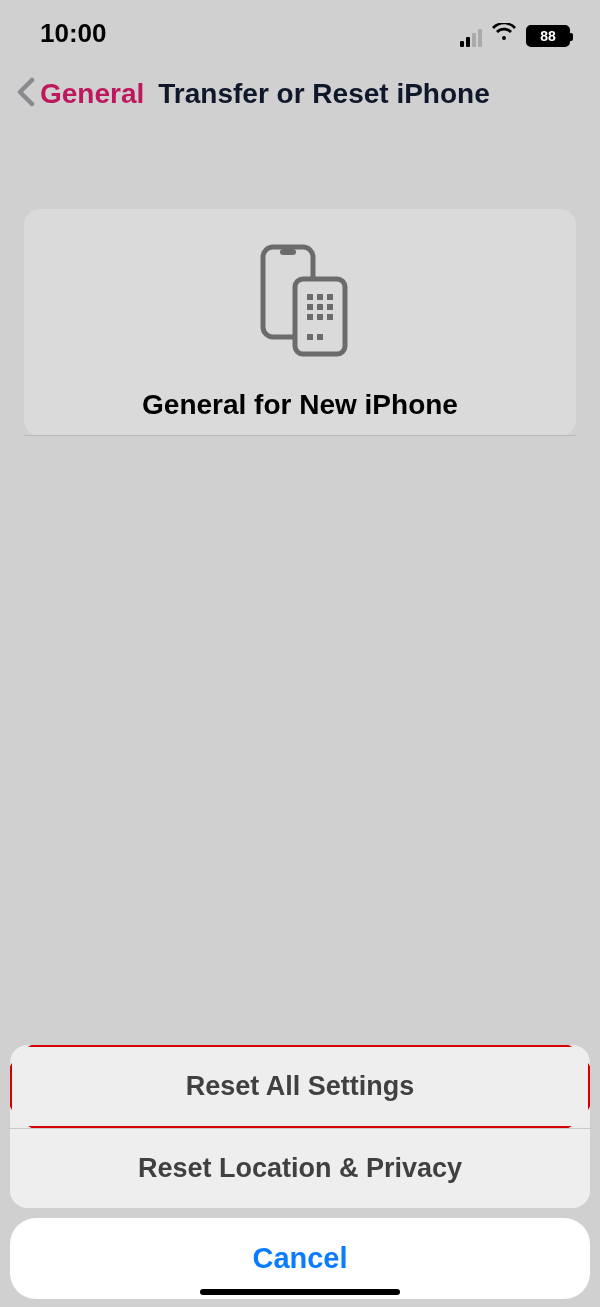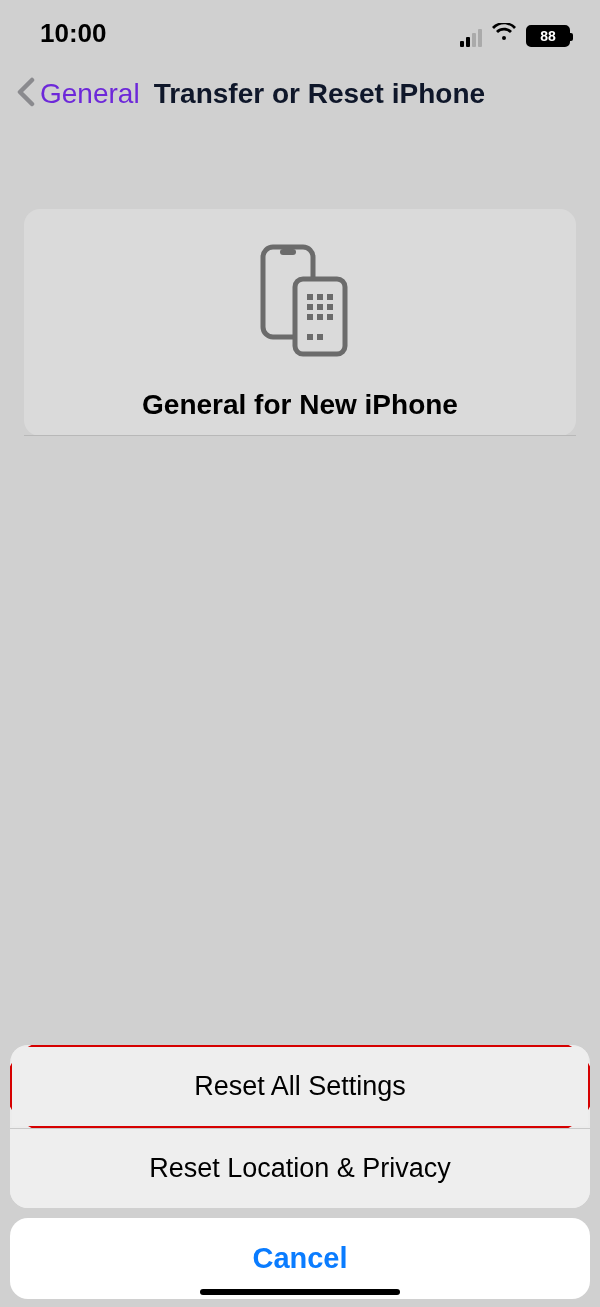--- a/index.html
+++ b/index.html
@@ -38,21 +38,21 @@
       font-size:14px;font-weight:800;position:relative;background:#000;color:#fff;
     }
     .battery::after{content:'';position:absolute;right:-5px;top:6px;width:3px;height:8px;background:#000;border-radius:0 2px 2px 0;}
     .nav {
       display: flex;
       align-items: center;
       padding: 18px 16px;
       gap: 4px;
     }
     .chevron { color:#8a8a8e; }
-    .nav-back { color:#6d28d9; font-size: 28px; font-weight: 400; margin-right: 10px;}
+    .nav-back { color:#be185d; font-size: 28px; font-weight: 700; margin-right: 10px;}
     .nav-title { color:#0f172a; font-size: 28px; font-weight: 700; }
     .card {
       margin: 80px 24px 0 24px;
       background: #dadada;
       border-radius: 16px;
       padding: 30px 24px 0 24px;
       text-align: center;
     }
     .card-icon { display:flex; justify-content:center; margin-bottom:30px;}
     .card-title { font-size: 28px; font-weight: 700; color:#000; margin-bottom: 14px;}
@@ -66,35 +66,35 @@
     }
     .sheet {
       background:#ececec;
       border-radius: 18px;
       overflow:hidden;
     }
     .sheet-item {
       text-align:center;
       padding: 24px 0;
       font-size: 27px;
-      font-weight: 400;
-      color:#000000;
+      font-weight: 700;
+      color:#404040;
       border-top:1px solid #c9c9c9;
       background:#eeeeee;
     }
     .sheet-item:first-child{border-top:none;}
     .highlight {
       border: 5px solid #d60000;
       border-radius: 40px;
       margin: -3px;
     }
     .cancel {
       margin-top: 10px;
       background:#fff;
-      border-radius: 18px;
+      border-radius: 26px;
       text-align:center;
       padding: 24px 0;
       font-size: 29px;
       font-weight: 700;
       color:#0a7cff;
     }
     .home-indicator {
       position:absolute;
       bottom: 12px;
       left:50%;

